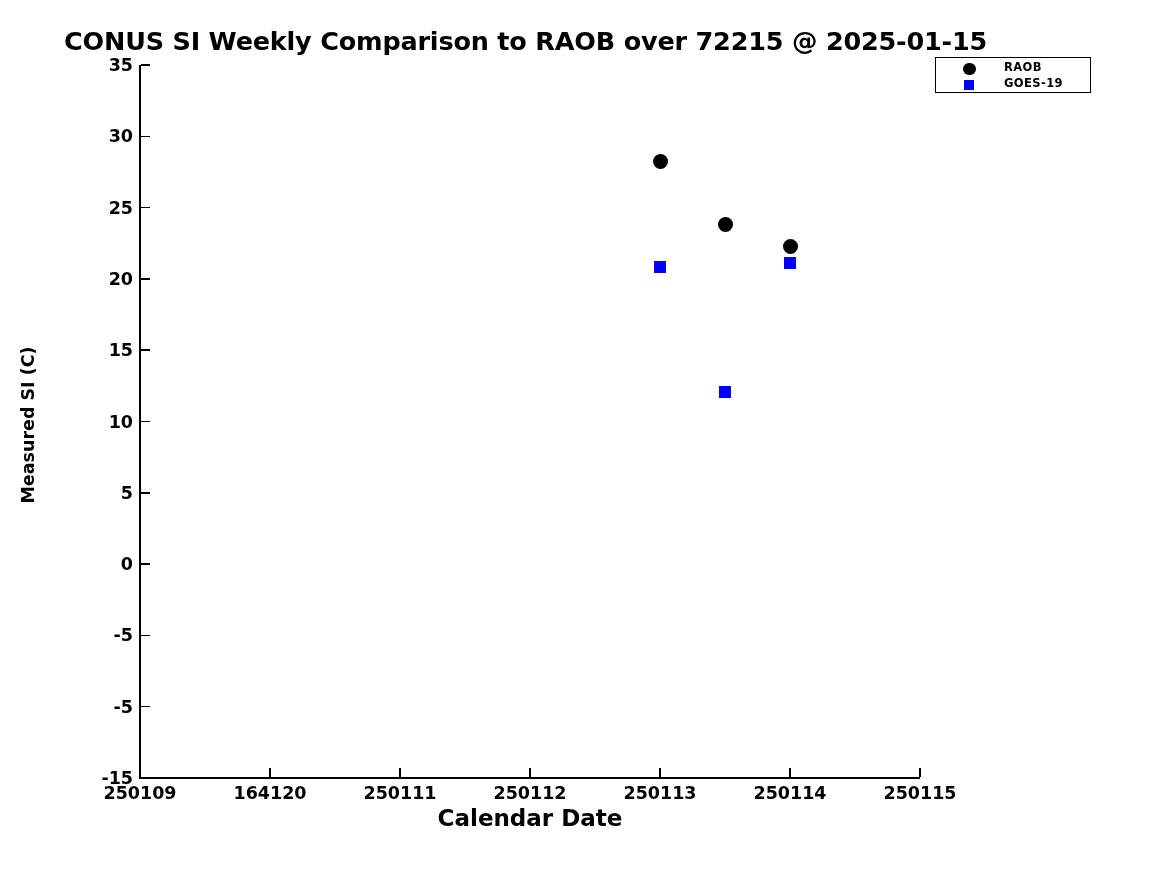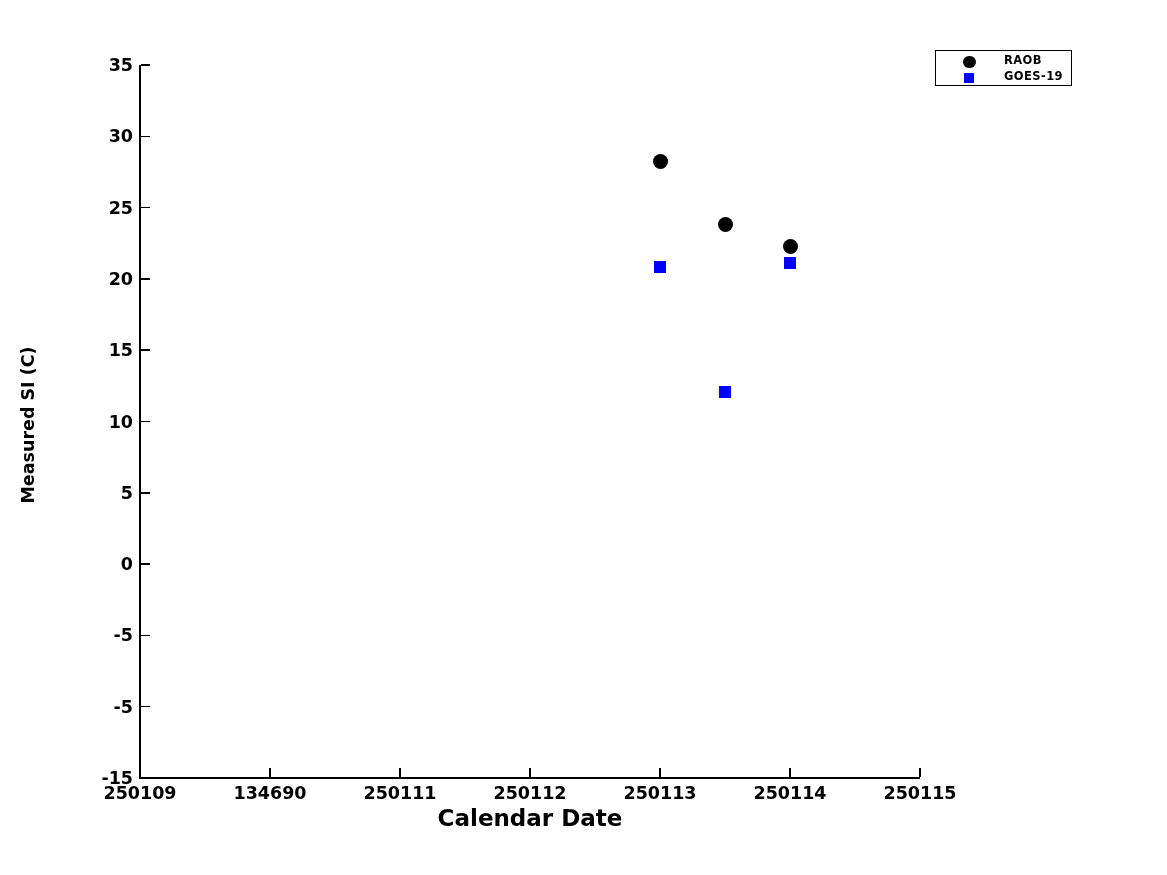--- a/index.html
+++ b/index.html
@@ -144,22 +144,22 @@
     height: 12px;
     margin-left: -6px;
     margin-top: -6px;
     background: #0000ff;
   }
 
   
   #legend-box {
     position: absolute;
     left: 935px;
-    top: 50px;
-    width: 137px;
+    top: 57px;
+    width: 156px;
     height: 36px;
     border: 1.5px solid #000000;
     background: #ffffff;
     box-sizing: border-box;
   }
   .legend-row {
     position: absolute;
     left: 0;
     width: 137px;
     height: 17px;
@@ -192,20 +192,21 @@
     color: #000000;
     letter-spacing: 0.4px;
     white-space: nowrap;
   }
 </style>
 </head>
 <body>
 
 <div id="chart-root">
 
+  <div id="chart-title">CONUS SI Weekly Comparison to RAOB over 72215 @ 2025-01-15</div>
 
   <div id="axis-left"></div>
   <div id="axis-bottom"></div>
 
   <div id="y-ticks">
       <div class="ytick-mark" style="top: 64.2px;"></div>
       <div class="ytick-label-wrap" style="top: 55px;">
         <div class="ytick-label">35</div>
       </div>
       <div class="ytick-mark" style="top: 135.5px;"></div>
@@ -246,21 +247,21 @@
       </div>
       <div class="ytick-mark" style="top: 777.2px;"></div>
       <div class="ytick-label-wrap" style="top: 768px;">
         <div class="ytick-label">-15</div>
       </div>
     </div>
   <div id="x-ticks">
       <div class="xtick-mark" style="left: 139.2px;"></div>
       <div class="xtick-label" style="left: 140px;">250109</div>
       <div class="xtick-mark" style="left: 269.2px;"></div>
-      <div class="xtick-label" style="left: 270px;">134690</div>
+      <div class="xtick-label" style="left: 270px;">164120</div>
       <div class="xtick-mark" style="left: 399.2px;"></div>
       <div class="xtick-label" style="left: 400px; text-align: center;">250111</div>
       <div class="xtick-mark" style="left: 529.2px;"></div>
       <div class="xtick-label" style="left: 530px;">250112</div>
       <div class="xtick-mark" style="left: 659.2px;"></div>
       <div class="xtick-label" style="left: 660px;">250113</div>
       <div class="xtick-mark" style="left: 789.2px;"></div>
       <div class="xtick-label" style="left: 790px;">250114</div>
       <div class="xtick-mark" style="left: 919.2px;"></div>
       <div class="xtick-label" style="left: 920px;">250115</div>

